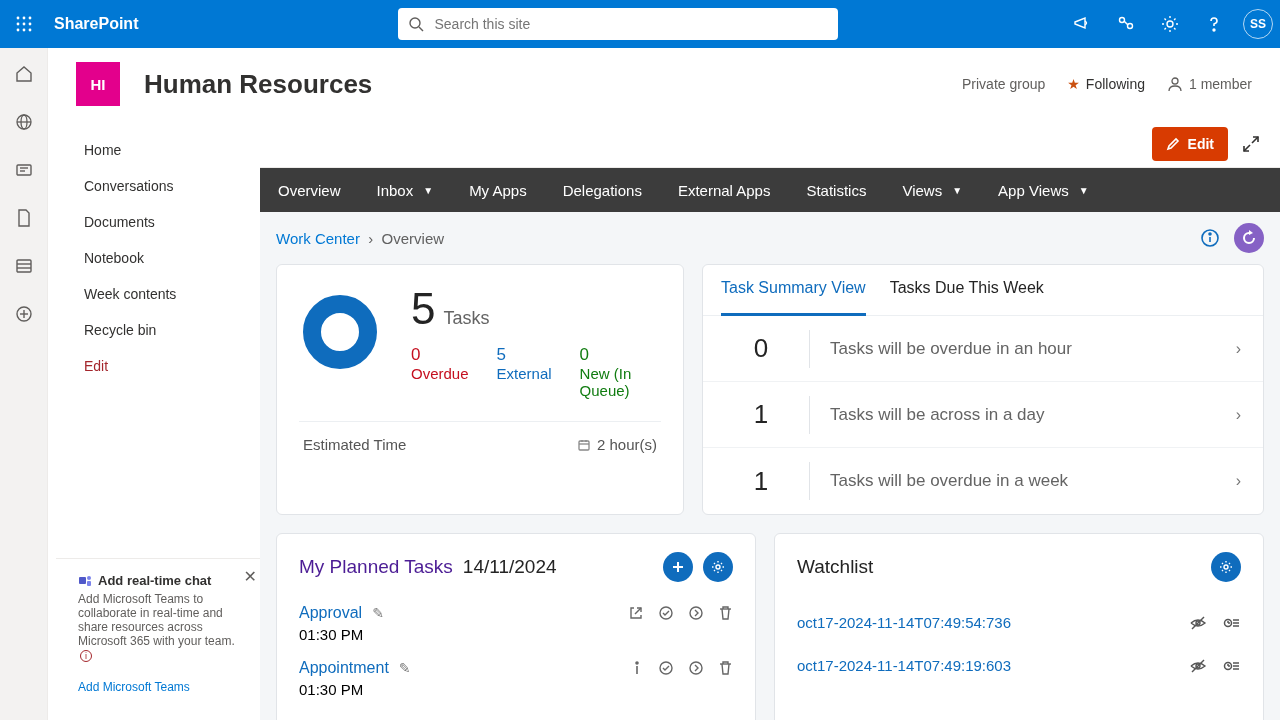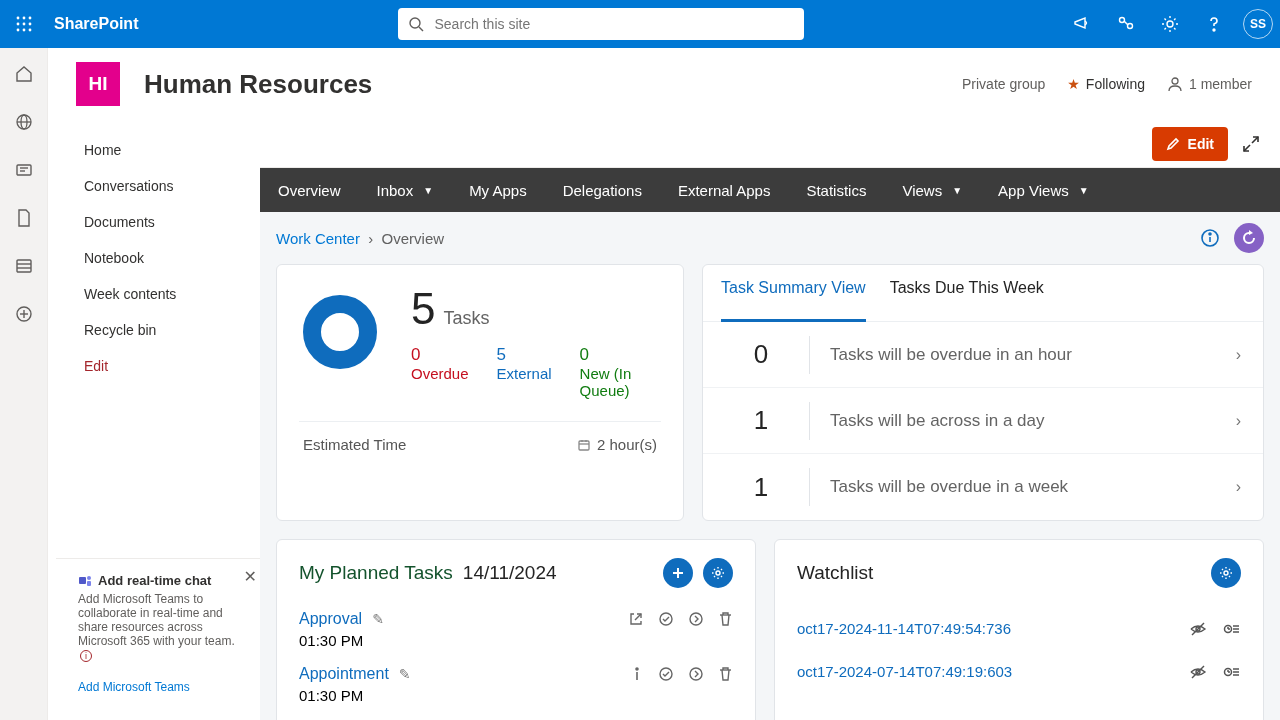--- a/index.html
+++ b/index.html
@@ -3,34 +3,34 @@
 <meta charset="utf-8">
 <style>
 * { margin: 0; padding: 0; box-sizing: border-box; font-family: "Segoe UI", Arial, sans-serif; }
 html, body { width: 1280px; height: 720px; overflow: hidden; background: #fff; }
 
 
 .suite-bar { height: 48px; background: #0078d4; display: flex; align-items: center; color: #fff; }
 .waffle { width: 48px; height: 48px; display:flex; align-items:center; justify-content:center; cursor:pointer; }
 .brand { font-size: 16px; font-weight: 600; margin-left: 6px; }
 .search-wrap { margin-left: 260px; }
-.search { width: 406px; height: 32px; background: #fff; border-radius: 4px; display:flex; align-items:center; padding: 0 10px; color:#605e5c; }
+.search { width: 440px; height: 32px; background: #fff; border-radius: 4px; display:flex; align-items:center; padding: 0 10px; color:#605e5c; }
 .search svg { margin-right: 10px; }
 .search input { border:none; outline:none; height:100%; flex:1; font-size:14px; color:#323130; }
 .suite-spacer { flex:1; }
 .suite-ico { width:44px; height:36px; display:flex; align-items:center; justify-content:center; cursor:pointer; }
 .avatar-circle { width:30px; height:30px; border:1px solid rgba(255,255,255,.7); border-radius:50%; display:flex; align-items:center; justify-content:center; font-size:12px; font-weight:600; }
 
 
 .rail { position:absolute; top:48px; left:0; width:48px; bottom:0; background:#f3f2f1; display:flex; flex-direction:column; align-items:center; padding-top:14px; gap:24px; border-right:1px solid #edebe9; }
 .rail-ico { width:48px; height:24px; display:flex; align-items:center; justify-content:center; color:#605e5c; cursor:pointer; }
 
 
 .site-header { position:absolute; top:48px; left:48px; right:0; height:72px; display:flex; align-items:center; padding:0 28px; }
-.site-logo { width:44px; height:44px; background:#e3008c; color:#fff; display:flex; align-items:center; justify-content:center; font-weight:600; font-size:19px; }
+.site-logo { width:44px; height:44px; background:#e3008c; color:#fff; display:flex; align-items:center; justify-content:center; font-weight:600; font-size:15px; }
 .site-title { font-size:26px; font-weight:600; color:#323130; margin-left:24px; }
 .site-spacer { flex:1; }
 .site-meta { display:flex; align-items:center; gap:22px; color:#605e5c; font-size:14px; }
 .following { display:flex; align-items:center; gap:6px; color:#323130; font-weight:400; }
 .star { color:#ca5010; }
 .members { display:flex; align-items:center; gap:6px; }
 
 
 .leftnav { position:absolute; top:120px; left:48px; width:212px; bottom:0; border-right:1px solid #edebe9; padding:12px 0 0 28px; font-size:14px;margin-left:8px; }
 .leftnav a { display:block; color:#323130; text-decoration:none; padding:10px 0; cursor:pointer; }
@@ -79,34 +79,34 @@
 .stat.assigned .n, .stat.assigned .l { color:#0f6cbd; }
 .stat.new .n, .stat.new .l { color:#107c10; }
 .tasks-divider { height:1px; background:#eceff2; margin:22px -4px 14px; }
 .tasks-foot { display:flex; align-items:center; color:#555; font-size:15px; }
 .tasks-foot .sp { flex:1; }
 .cal-ico { color:#888; margin-right:6px; }
 
 
 .card-summary { flex:1; }
 .sum-tabs { display:flex; gap:24px; padding:14px 18px 0; font-size:16px; border-bottom:1px solid #eceff2; }
-.sum-tab { padding-bottom:22px; cursor:pointer; color:#242424; }
+.sum-tab { padding-bottom:16px; cursor:pointer; color:#242424; }
 .sum-tab.active { color:#0f6cbd; border-bottom:3px solid #0f6cbd; margin-bottom:-1px; }
 .sum-row { display:flex; align-items:center; height:66px; padding:0 22px 0 10px; border-bottom:1px solid #f0f2f4; }
 .sum-row:last-child { border-bottom:none; }
 .sum-count { width:96px; text-align:center; font-size:26px; color:#242424; }
 .sum-div { width:1px; height:38px; background:#e1e4e8; margin-right:20px; }
 .sum-text { flex:1; font-size:17px; color:#646464; }
 .sum-chev { color:#777; cursor:pointer; }
 
 
 .row2 { display:flex; gap:18px; margin-top:18px; }
 .card-plan { width:480px; padding:18px 22px; }
 .plan-head { display:flex; align-items:center; margin-bottom:18px; }
-.plan-title { font-size:19px; color:#14532d; }
+.plan-title { font-size:19px; color:#4c1d95; }
 .plan-date { font-size:19px; color:#242424; margin-left:10px; }
 .plan-spacer { flex:1; }
 .circle-btn { width:30px; height:30px; border-radius:50%; background:#0f6cbd; color:#fff; display:flex; align-items:center; justify-content:center; cursor:pointer; margin-left:10px; }
 .plan-item { padding:4px 0 12px; }
 .plan-line1 { display:flex; align-items:center; }
 .plan-name { color:#0f6cbd; font-size:16px; cursor:pointer; }
 .pencil { color:#777; margin-left:10px; cursor:pointer; font-size:14px; }
 .plan-icos { margin-left:auto; display:flex; gap:14px; color:#666; }
 .plan-icos span { cursor:pointer; }
 .plan-time { color:#000000; font-size:15px; margin-top:4px; }
@@ -520,21 +520,21 @@
                   <line x1="5" y1="6" x2="5" y2="8"></line>
                   <line x1="5" y1="8" x2="7" y2="8"></line>
                   <line x1="10" y1="5" x2="16" y2="5"></line>
                   <line x1="10" y1="8" x2="16" y2="8"></line>
                   <line x1="10" y1="11" x2="16" y2="11"></line>
                 </svg>
               </span>
           </div>
         </div>
         <div class="watch-item">
-          <span class="watch-link">oct17-2024-07-14T07:49:19:603</span>
+          <span class="watch-link">oct17-2024-11-14T07:49:19:603</span>
           <div class="watch-icos">
             <span>
                 <svg width="18" height="16" viewBox="0 0 18 16" fill="none" stroke="#555" stroke-width="1.4">
                   <path d="M2 8 Q9 2 16 8 Q9 14 2 8"></path>
                   <circle cx="9" cy="8" r="2"></circle>
                   <line x1="3" y1="14" x2="15" y2="2"></line>
                 </svg>
               </span>
             <span>
                 <svg width="18" height="16" viewBox="0 0 18 16" fill="none" stroke="#555" stroke-width="1.5">

